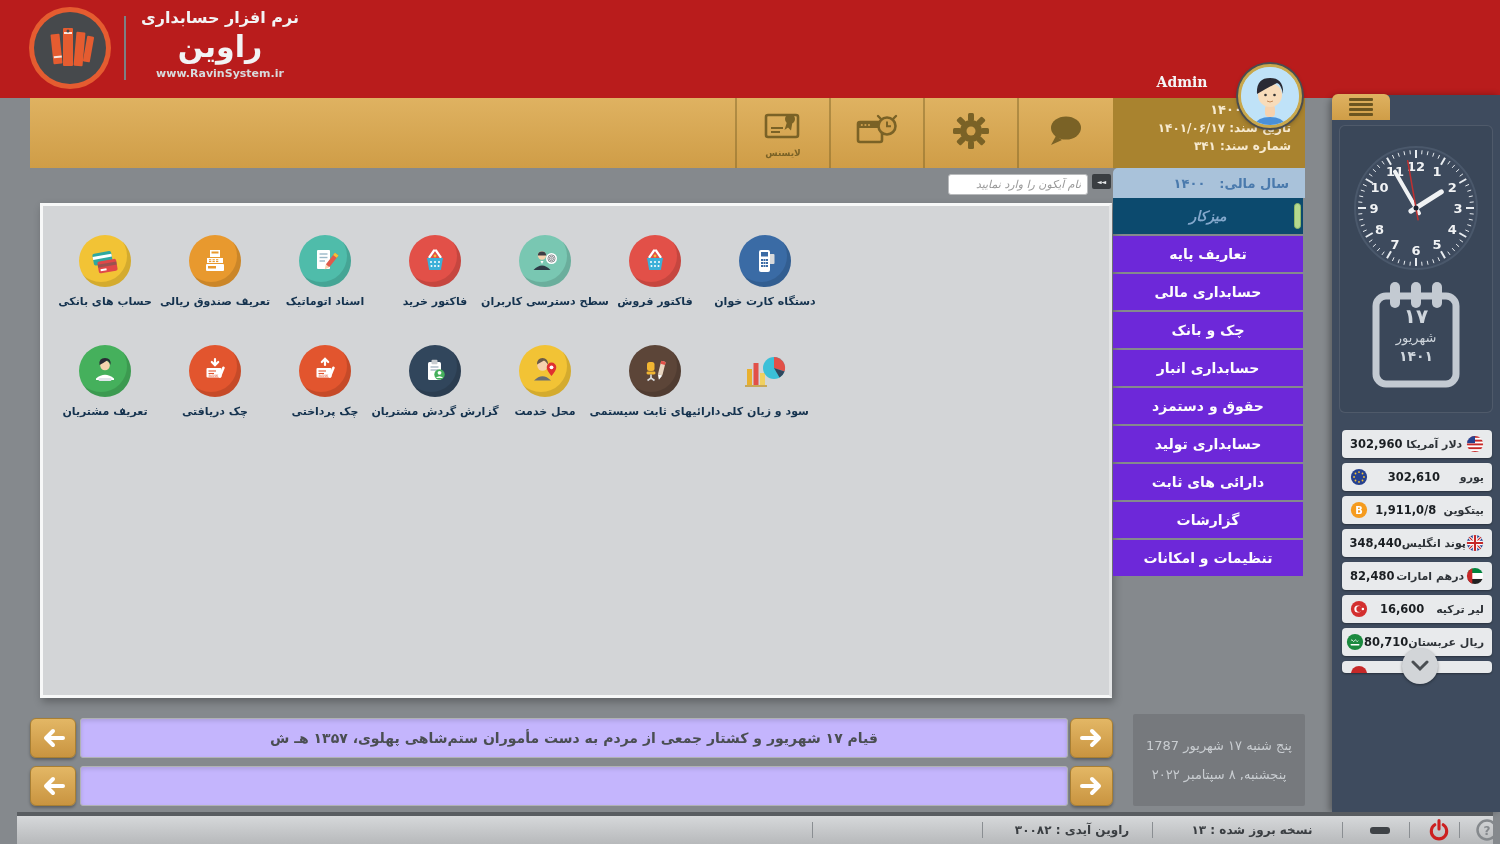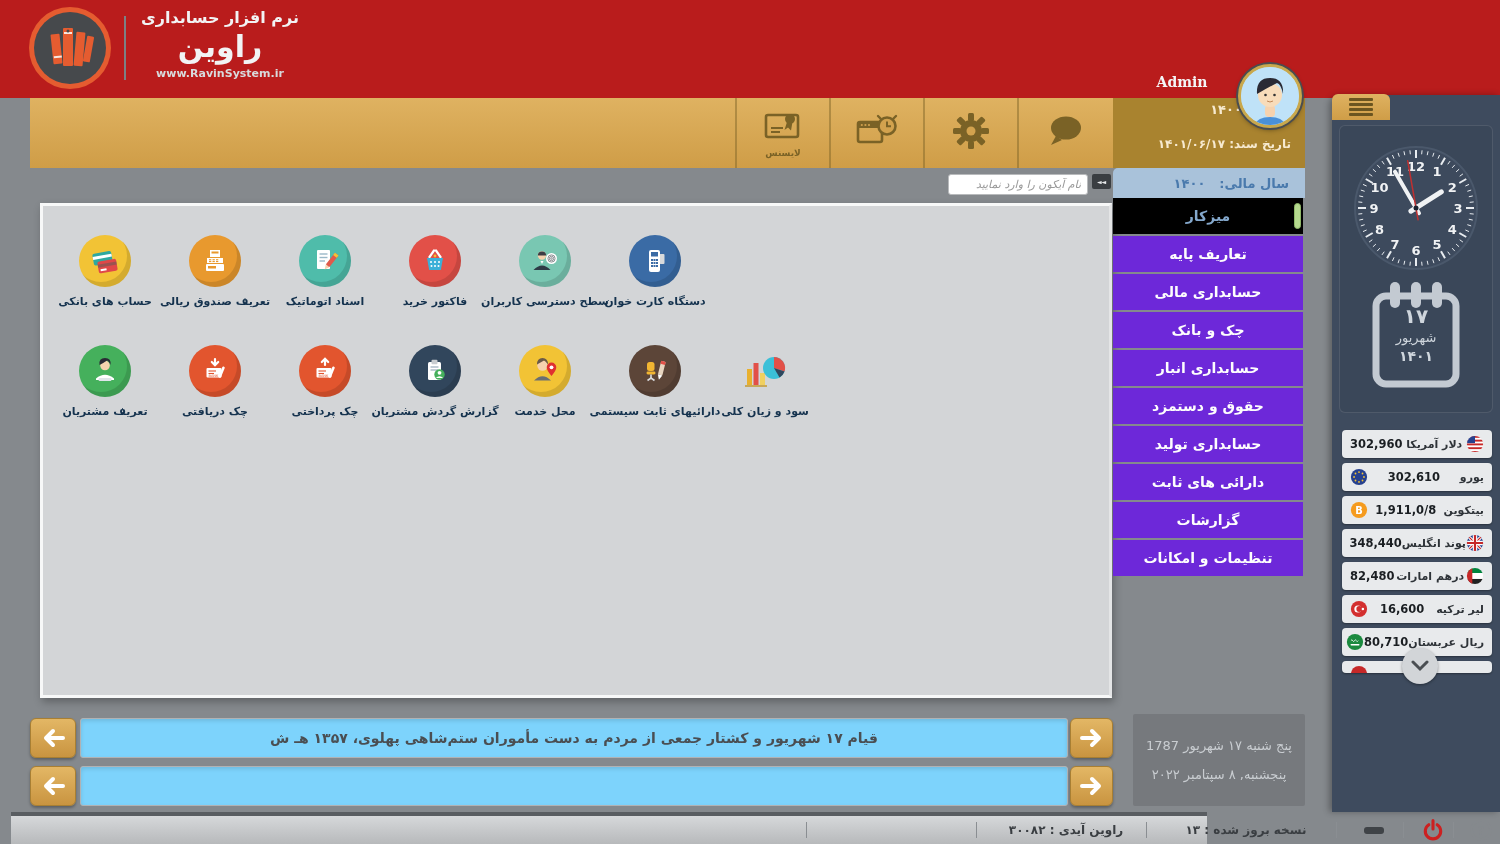--- a/index.html
+++ b/index.html
@@ -26,21 +26,21 @@
               background:linear-gradient(#dfb261,#cf9d47); }
   .toolbar { position:absolute; left:705px; top:0; height:70px; display:flex; }
   .tool-btn { width:94px; height:70px; border-left:2px solid rgba(122,98,38,.45); display:flex; flex-direction:column;
               align-items:center; justify-content:center; cursor:pointer; }
   .tool-label { font-size:9px; font-weight:bold; color:#7a6226; margin-top:1px; direction:rtl; }
 
   
   .user-panel { position:absolute; left:1113px; top:98px; width:192px; height:70px; background:#a9832f;
                 color:#f7ead0; direction:rtl; padding:4px 14px 0 8px; }
   .user-year { text-align:center; font-size:13px; font-weight:bold; padding-left:40px; }
-  .user-line { font-size:12px; font-weight:bold; margin-top:20px; text-align:right; }
+  .user-line { font-size:12px; font-weight:bold; margin-top:4px; text-align:right; }
   .fiscal-bar { position:absolute; left:1113px; top:168px; width:192px; height:30px; background:#a9c2da;
                 border-radius:5px 0 0 0; color:#4a7aad; font-size:13px; font-weight:bold; direction:rtl;
                 display:flex; align-items:center; justify-content:flex-start; padding-right:16px; gap:14px; }
 
   
   .search-input { position:absolute; left:948px; top:174px; width:140px; height:21px; border:1px solid #b8babc;
                   border-radius:3px; font-style:italic; font-size:11px; color:#555; text-align:right; direction:rtl;
                   padding:0 6px; font-family:"DejaVu Sans", sans-serif; background:#fff; }
   .search-input::placeholder { color:#999; font-style:italic; }
   .collapse-btn { position:absolute; left:1092px; top:174px; width:19px; height:15px; background:#3a3e42;
@@ -54,21 +54,21 @@
   .icon-circle { width:52px; height:52px; border-radius:50%; display:flex; align-items:center; justify-content:center;
                  box-shadow:inset -4px -5px 0 rgba(0,0,0,.12); }
   .icon-circle.flat { box-shadow:none; border-radius:0; }
   .icon-label { margin-top:8px; font-size:11px; font-weight:bold; color:#14324e; white-space:nowrap; direction:rtl; }
 
   
   .menu { position:absolute; left:1113px; top:198px; width:190px; }
   .menu-item { position:relative; height:36px; margin-bottom:2px; background:#6d28d9; color:#fdfdfd;
                font-size:14px; font-weight:bold; display:flex; align-items:center; justify-content:center;
                direction:rtl; cursor:pointer; }
-  .menu-item.active { background:#000000; color:#84a8cc; }
+  .menu-item.active { background:#0c4a6e; color:#84a8cc;font-style:italic; }
   .menu-item.active .active-pill { position:absolute; right:2px; top:5px; width:7px; height:26px;
                background:#b5d98e; border:1px solid #8fb868; border-radius:4px; }
 
   
   .widget-panel { position:absolute; left:1332px; top:95px; width:168px; height:717px; background:#3e4b5e;
                   border-radius:10px 0 0 0; box-shadow:-3px 0 6px rgba(0,0,0,.3); }
   .widget-tab { position:absolute; left:0; top:0; width:58px; height:26px; background:linear-gradient(#dfb261,#cf9d47);
                 border-radius:6px 6px 0 0; transform:translateY(-1px); display:flex; align-items:center;
                 justify-content:center; cursor:pointer; }
   .hamburger { width:24px; }
@@ -90,29 +90,29 @@
   .currency-row.partial { height:12px; overflow:hidden; align-items:flex-start; padding-top:4px; }
   .chevron-btn { position:absolute; left:70px; top:553px; width:36px; height:36px; border-radius:50%;
                  background:#d2d5d8; box-shadow:0 1px 3px rgba(0,0,0,.4); display:flex; align-items:center;
                  justify-content:center; cursor:pointer; z-index:5; }
 
   
   .arrow-btn { position:absolute; width:46px; height:40px; background:linear-gradient(#e3b765,#c99440);
                border:1px solid #a87f33; border-radius:6px; color:#fff; display:flex; align-items:center;
                justify-content:center; font-size:24px; font-weight:bold; cursor:pointer;
                box-shadow:0 2px 3px rgba(0,0,0,.3); }
-  .ticker-bar { position:absolute; height:40px; background:#7dd3fc; border:1px solid #b0b2b4; border-radius:3px;
+  .ticker-bar { position:absolute; height:40px; background:#c4b5fd; border:1px solid #b0b2b4; border-radius:3px;
                 box-shadow:inset 0 2px 4px rgba(0,0,0,.12); display:flex; align-items:center; justify-content:center;
                 font-size:14px; font-weight:bold; color:#4a4e52; direction:rtl; }
   .date-box { position:absolute; left:1133px; top:714px; width:172px; height:92px; background:#76797d; border-radius:2px;
               color:#c9cdd1; font-size:13px; direction:rtl; display:flex; flex-direction:column; align-items:center;
               justify-content:center; gap:14px; }
 
   
-  .statusbar { position:absolute; left:11px; top:812px; width:1196px; height:32px; border-top:4px solid #595d61;
+  .statusbar { position:absolute; left:17px; top:812px; width:1476px; height:32px; border-top:4px solid #595d61;
                background:linear-gradient(#d6d8da,#b7b9bb); }
   .sb-item { position:absolute; top:0; height:28px; display:flex; align-items:center; justify-content:center;
              font-size:12px; font-weight:bold; color:#3a3e42; direction:rtl; }
   .sb-div { position:absolute; top:6px; width:1px; height:16px; background:#8a8e92; }
   .dash-icon { width:20px; height:7px; background:#3f4347; border-radius:3px; cursor:pointer; }
 </style>
 </head>
 <body>
 
 <div id="app">
@@ -310,20 +310,38 @@
               <path d="M11.5 16 l1.5 3 l1.5 -3 z" fill="#fff"></path>
               <circle cx="22.5" cy="13.5" r="5.5" fill="#fff"></circle>
               <g fill="none" stroke="#8a8e92" stroke-width="1">
                 <circle cx="22.5" cy="13.5" r="3.6"></circle>
                 <circle cx="22.5" cy="13.5" r="2.2"></circle>
                 <circle cx="22.5" cy="13.5" r=".8"></circle>
               </g>
             </svg>
           </div>
           <div class="icon-label">سطح دسترسی کاربران</div>
+        </div>
+        <div class="icon-cell">
+          <div class="icon-circle" style="background: rgb(226, 80, 72);">
+            <svg width="32" height="32" viewBox="0 0 32 32">
+              <path d="M10.5 12 L15 5.5 M21.5 12 L17 5.5" stroke="#fff" stroke-width="2.2" stroke-linecap="round"></path>
+              <circle cx="16" cy="11" r="1.4" fill="#f2c335"></circle>
+              <path d="M8 13 h16 l-2.2 12 h-11.6 z" fill="#3bb0d8"></path>
+              <g fill="#fff">
+                <circle cx="12" cy="17" r="1"></circle>
+                <circle cx="16" cy="17" r="1"></circle>
+                <circle cx="20" cy="17" r="1"></circle>
+                <circle cx="12.5" cy="21" r="1"></circle>
+                <circle cx="16" cy="21" r="1"></circle>
+                <circle cx="19.5" cy="21" r="1"></circle>
+              </g>
+            </svg>
+          </div>
+          <div class="icon-label">فاکتور فروش</div>
         </div>
         <div class="icon-cell">
           <div class="icon-circle" style="background: rgb(58, 107, 165);">
             <svg width="32" height="32" viewBox="0 0 32 32">
               <rect x="20.5" y="9" width="5" height="10" rx="1" fill="#d8dadc"></rect>
               <rect x="10" y="5" width="11" height="22" rx="2" fill="#fff"></rect>
               <rect x="12" y="7" width="7" height="4.5" fill="#3a6ba5"></rect>
               <g fill="#3a6ba5">
                 <rect x="12" y="14" width="2" height="2"></rect>
                 <rect x="14.5" y="14" width="2" height="2"></rect>

